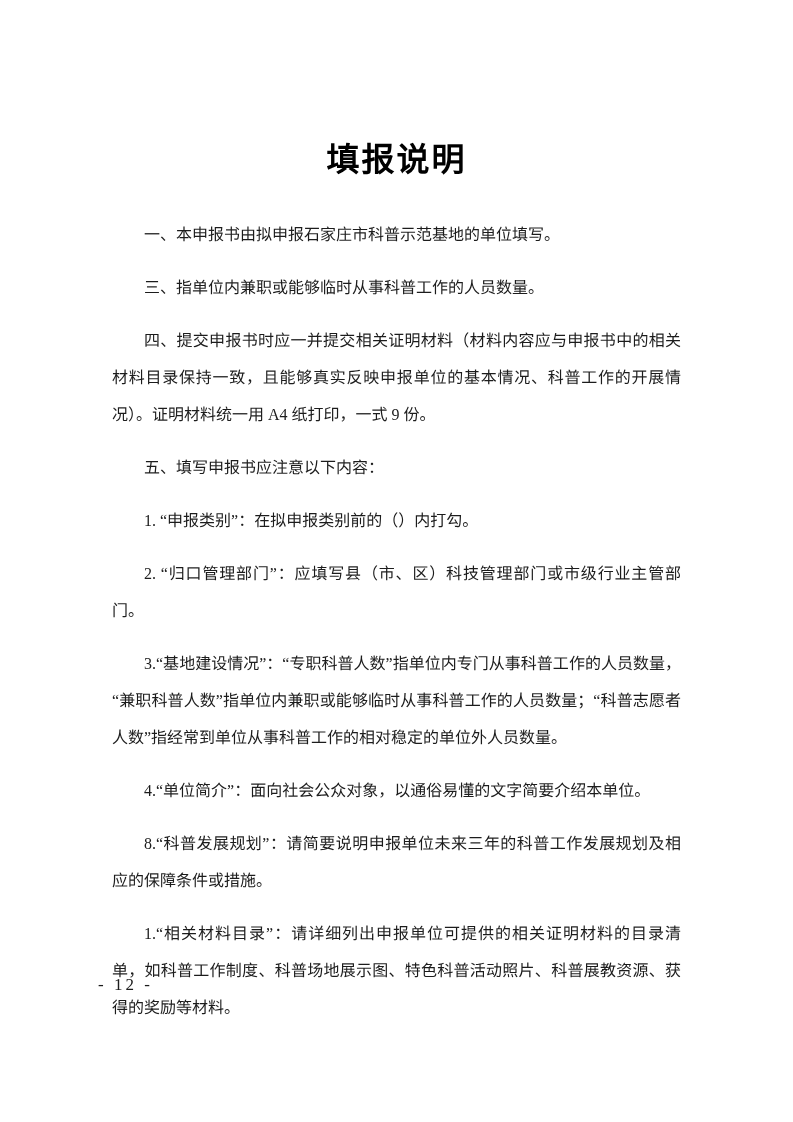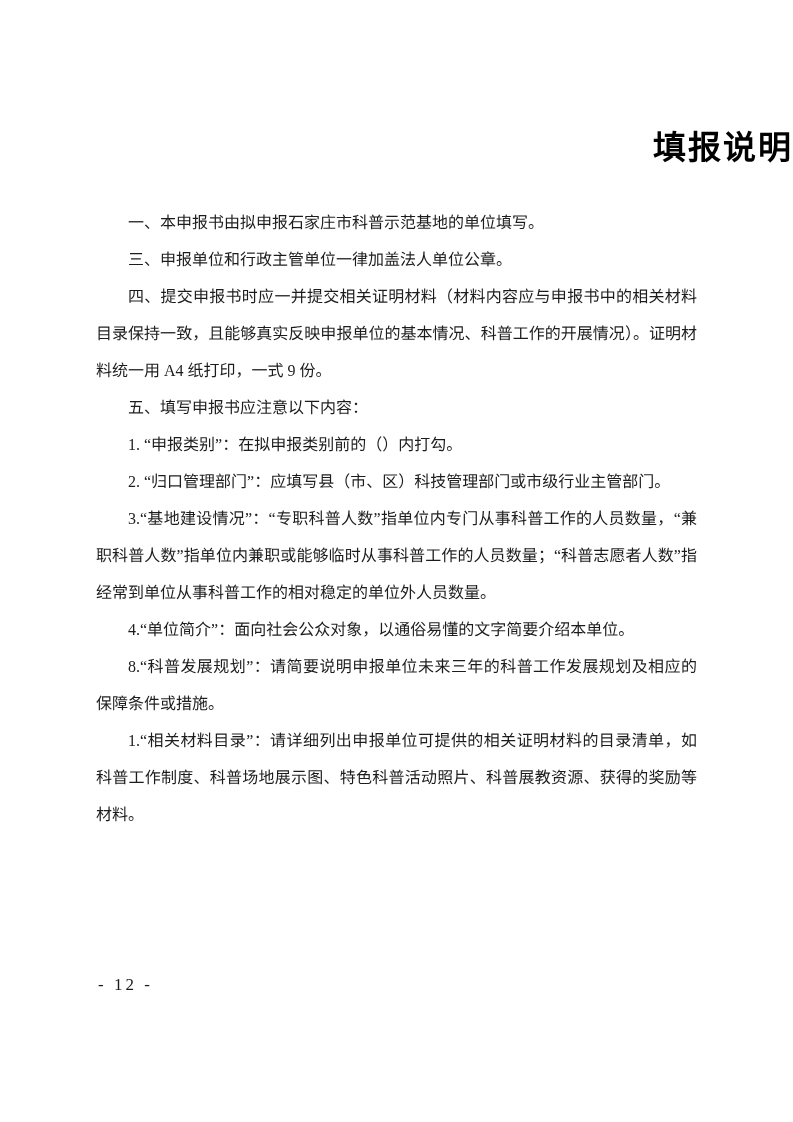--- a/index.html
+++ b/index.html
@@ -11,39 +11,39 @@
     position: relative;
     width: 793px;
     height: 1122px;
     margin: 0 auto;
     background: #ffffff;
     color: #1a1a1a;
     overflow: hidden;
     box-sizing: border-box;
   }
   .doc-title {
-    margin: 0;
+    margin: 12px;
     padding-top: 128px;
-    text-align: right;
+    text-align: center;
     font-family: "DejaVu Sans", "Liberation Sans", sans-serif;
     font-weight: bold;
     font-size: 33px;
     line-height: 40px;
     letter-spacing: 2px;
     color: #000000;
   }
   .content {
     margin: 36px 96px 0 96px;
     font-family: "Liberation Serif", "DejaVu Serif", serif;
     font-size: 16px;
     line-height: 37px;
     color: #1c1c1c;
   }
   .content p {
-    margin: 0;
+    margin: 16px;
     text-indent: 2em;
     text-align: justify;
     text-justify: inter-ideograph;
   }
   .page-number {
     position: absolute;
     left: 98px;
     top: 975px;
     font-family: Liberation Serif, serif;
     font-size: 17px;
@@ -52,21 +52,21 @@
   }
 </style>
 </head>
 <body>
 
 <div class="page">
   <h1 class="doc-title">填报说明</h1>
 
   <div class="content">
     <p>一、本申报书由拟申报石家庄市科普示范基地的单位填写。</p>
-    <p>三、申报单位和行政主管单位一律加盖法人单位公章。</p>
+    <p>三、指单位内兼职或能够临时从事科普工作的人员数量。</p>
     <p>四、提交申报书时应一并提交相关证明材料（材料内容应与申报书中的相关材料目录保持一致，且能够真实反映申报单位的基本情况、科普工作的开展情况）。证明材料统一用 A4 纸打印，一式 9 份。</p>
     <p>五、填写申报书应注意以下内容：</p>
     <p>1. “申报类别”：在拟申报类别前的（）内打勾。</p>
     <p>2. “归口管理部门”：应填写县（市、区）科技管理部门或市级行业主管部门。</p>
     <p>3.“基地建设情况”：“专职科普人数”指单位内专门从事科普工作的人员数量，“兼职科普人数”指单位内兼职或能够临时从事科普工作的人员数量；“科普志愿者人数”指经常到单位从事科普工作的相对稳定的单位外人员数量。</p>
     <p>4.“单位简介”：面向社会公众对象，以通俗易懂的文字简要介绍本单位。</p>
     <p>8.“科普发展规划”：请简要说明申报单位未来三年的科普工作发展规划及相应的保障条件或措施。</p>
     <p>1.“相关材料目录”：请详细列出申报单位可提供的相关证明材料的目录清单，如科普工作制度、科普场地展示图、特色科普活动照片、科普展教资源、获得的奖励等材料。</p>
   </div>
 

